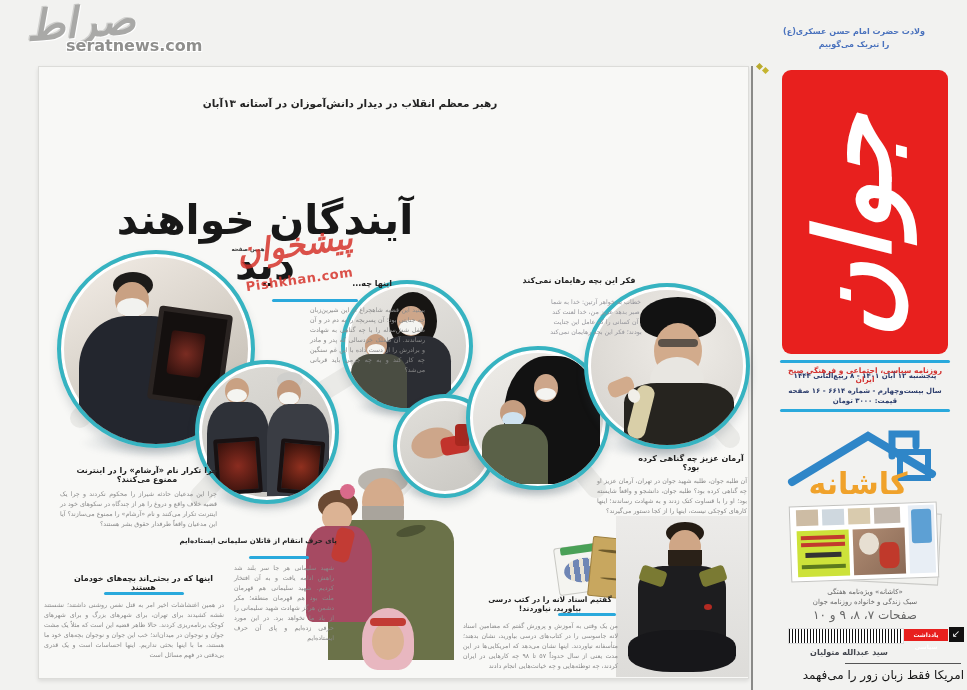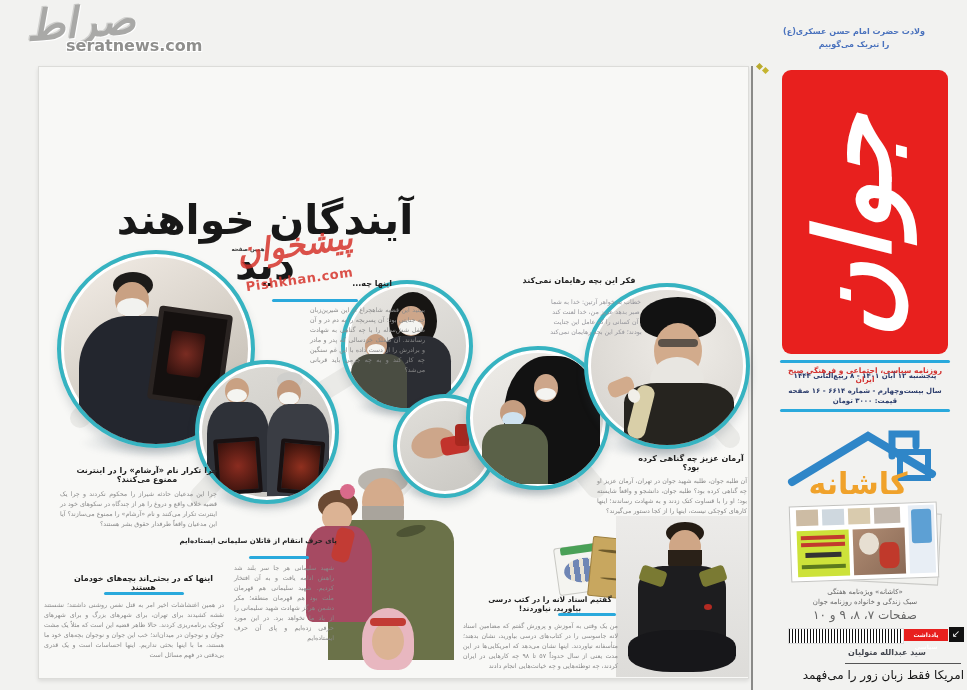--- a/index.html
+++ b/index.html
@@ -85,24 +85,25 @@
 
   <div class="abs fa" style="left:785px;top:588px;width:160px;font-size:7px;color:#666;text-align:center;">«کاشانه» ویژه‌نامه هفتگی</div>
   <div class="abs fa" style="left:785px;top:598px;width:160px;font-size:7px;color:#666;text-align:center;">سبک زندگی و خانواده روزنامه جوان</div>
   <div class="abs fa" style="left:785px;top:608px;width:160px;font-size:12px;color:#666;text-align:center;">صفحات ۷، ۸، ۹ و ۱۰</div>
 
   <div class="abs" style="left:788px;top:628px;width:114px;height:14px;background:repeating-linear-gradient(90deg,#111 0 1px,#fff 1px 3px);border:1px solid #ddd;"></div>
   <div class="abs fa" style="left:904px;top:629px;width:44px;height:12px;background:#e8201e;color:#fff;font-size:6px;font-weight:bold;text-align:center;line-height:12px;">یادداشت سیاسی</div>
   <div class="abs" style="left:949px;top:627px;width:15px;height:15px;background:#111;color:#fff;">
     <span class="abs" style="left:3px;top:1px;font-size:10px;">↙</span>
   </div>
-  <div class="abs fa" style="left:812px;top:648px;width:150px;font-size:8px;font-weight:bold;color:#44474f;text-align:center;">سید عبدالله متولیان</div>
+  <div class="abs fa" style="left:774px;top:648px;width:150px;font-size:8px;font-weight:bold;color:#44474f;text-align:center;">سید عبدالله متولیان</div>
   <div class="abs" style="left:845px;top:663px;width:116px;height:1px;background:#555;"></div>
   <div class="abs fa" style="left:820px;top:668px;width:144px;font-size:12px;font-weight:400;color:#151515;text-align:center;white-space:nowrap;">امریکا فقط زبان زور را می‌فهمد</div>
 
+  <div class="abs fa panel-text" style="left:160px;top:97px;width:380px;font-size:10.5px;font-weight:bold;color:#242424;text-align:center;">رهبر معظم انقلاب در دیدار دانش‌آموزان در آستانه ۱۳آبان</div>
   <div class="abs fa panel-text" style="left:85px;top:198px;width:360px;font-size:41px;font-weight:900;color:#181818;text-align:center;line-height:1.1;letter-spacing:-1px;">آیندگان خواهند دید</div>
   <div class="abs fa panel-text" style="left:228px;top:246px;width:40px;font-size:5.5px;font-weight:bold;color:#333;text-align:center;">همین صفحه</div>
 
   <div class="abs" style="left:222px;top:226px;width:150px;height:72px;transform:rotate(-8deg);opacity:.85;z-index:5;">
     <div class="abs fa" style="left:0;top:0;width:150px;font-size:32px;font-weight:bold;font-style:italic;color:#d6342c;text-align:center;
                 font-family:'DejaVu Serif','Liberation Serif',serif;">پیشخوان</div>
     <div class="abs" style="left:0;top:46px;width:150px;font-size:13px;font-weight:bold;color:#d6342c;text-align:center;letter-spacing:.5px;">Pishkhan.com</div>
   </div>
 
   <svg class="abs" style="left:38px;top:66px;z-index:1;" width="709" height="611" viewBox="0 0 709 611">

